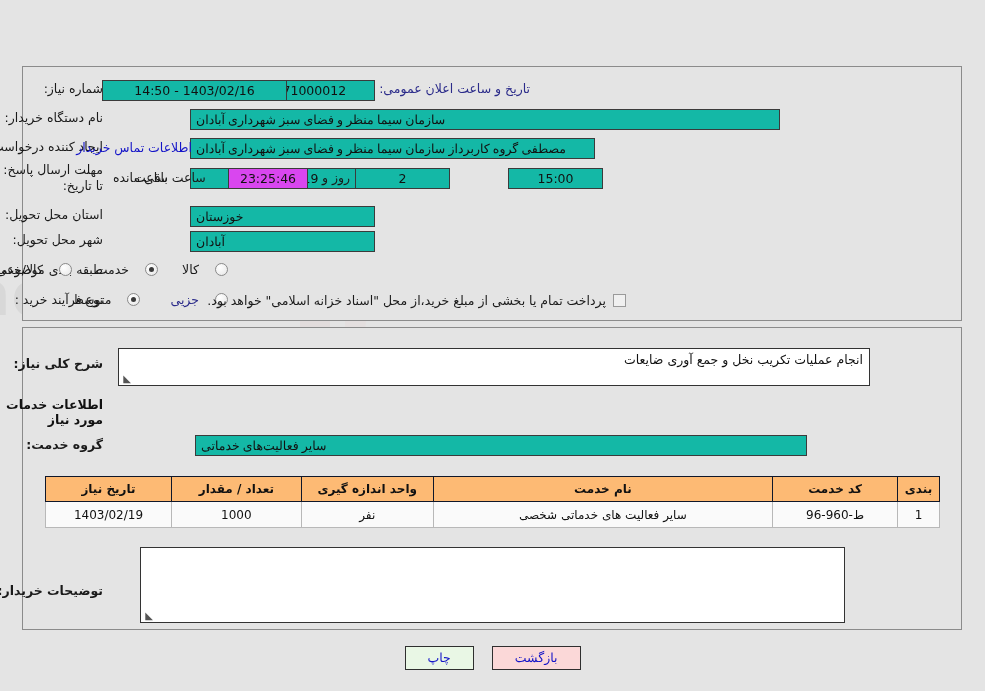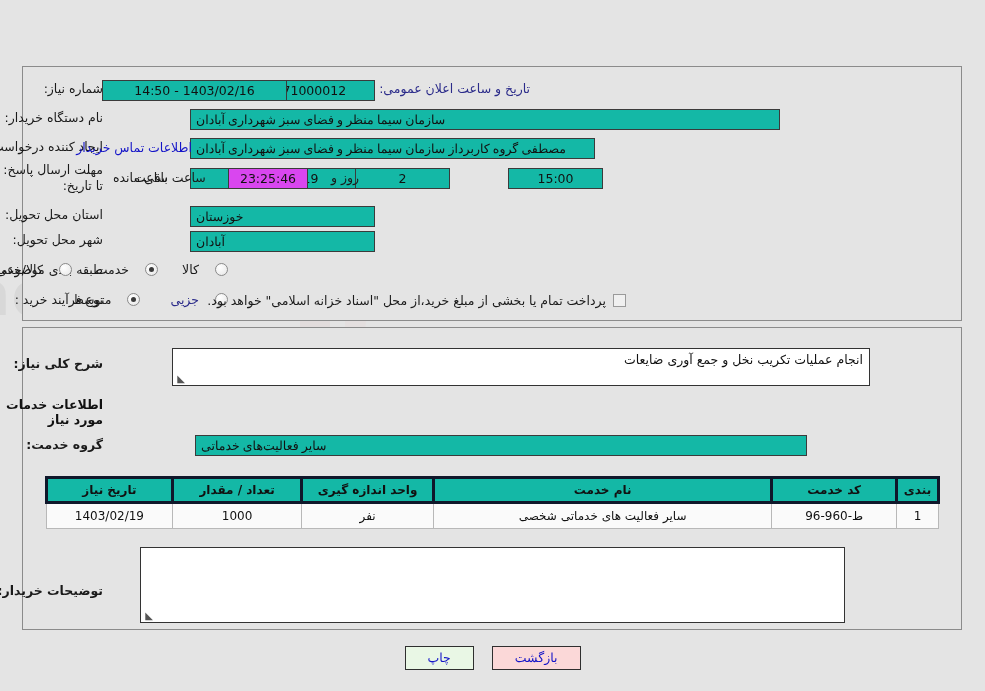--- a/index.html
+++ b/index.html
@@ -157,22 +157,22 @@
   
   .tbl {
     position: absolute;
     left: 45px; top: 476px;
     width: 895px;
     border-collapse: collapse;
     z-index: 4;
     font-size: 12px;
   }
   .tbl th {
-    background: #14b8a6;
-    border: 3px solid #0f172a;
+    background: #fdba74;
+    border: 1px solid #0f172a;
     font-weight: bold;
     color: #111;
     height: 25px;
     padding: 0 4px;
     text-align: center;
   }
   .tbl td {
     background: #fafafa;
     border: 1px solid #b8b8b8;
     height: 26px;
@@ -250,21 +250,21 @@
   <div class="row" style="right:882px; top:162px; width:100px;">
     <span class="lbl two-line" style="width:100px; display:block; text-align:right;">مهلت ارسال پاسخ: تا تاریخ:</span>
   </div>
   <div class="fld center" style="position:absolute; right:610px; top:168px; width:185px; z-index:4;">1403/02/19</div>
   <div class="row" style="right:817px; top:170px;">
     <span class="small-txt">ساعت</span>
   </div>
 
   <div class="fld center" style="position:absolute; left:508px; top:168px; width:95px; z-index:4;">15:00</div>
   <div class="fld center" style="position:absolute; left:355px; top:168px; width:95px; z-index:4;">2</div>
-  <div class="row" style="left:322px; top:170px;margin-left:9px;">
+  <div class="row" style="left:322px; top:170px;">
     <span class="small-txt">روز و</span>
   </div>
   <div class="fld center yellow" style="position:absolute; left:228px; top:168px; width:80px; z-index:4;">23:25:46</div>
   <div class="row" style="left:113px; top:170px;">
     <span class="small-txt">ساعت باقی مانده</span>
   </div>
 
   <div class="row" style="right:882px; top:207px;">
     <span class="lbl">استان محل تحویل:</span>
   </div>
@@ -309,21 +309,21 @@
   <div class="row" style="right:359px; top:293px; gap:7px;">
     <span class="checkbox"></span>
     <span class="small-txt">پرداخت تمام یا بخشی از مبلغ خرید،از محل "اسناد خزانه اسلامی" خواهد بود.</span>
   </div>
 
   <div class="panel" id="panel-mid"></div>
 
   <div class="row" style="right:882px; top:356px;">
     <span class="lbl bold-lbl">شرح کلی نیاز:</span>
   </div>
-  <div class="ta" style="right:115px; top:348px; width:698px; height:38px;">
+  <div class="ta" style="right:115px; top:348px; width:752px; height:38px;">
     <span>انجام عملیات تکریب نخل و جمع آوری ضایعات</span>
     <span class="grip">◣</span>
   </div>
 
   <div class="section-head" style="right:882px; top:397px;">اطلاعات خدمات مورد نیاز</div>
 
   <div class="row" style="right:882px; top:437px;">
     <span class="lbl bold-lbl">گروه خدمت:</span>
   </div>
   <div class="fld right" style="position:absolute; right:178px; top:435px; width:612px; z-index:4;">سایر فعالیت‌های خدماتی</div>

